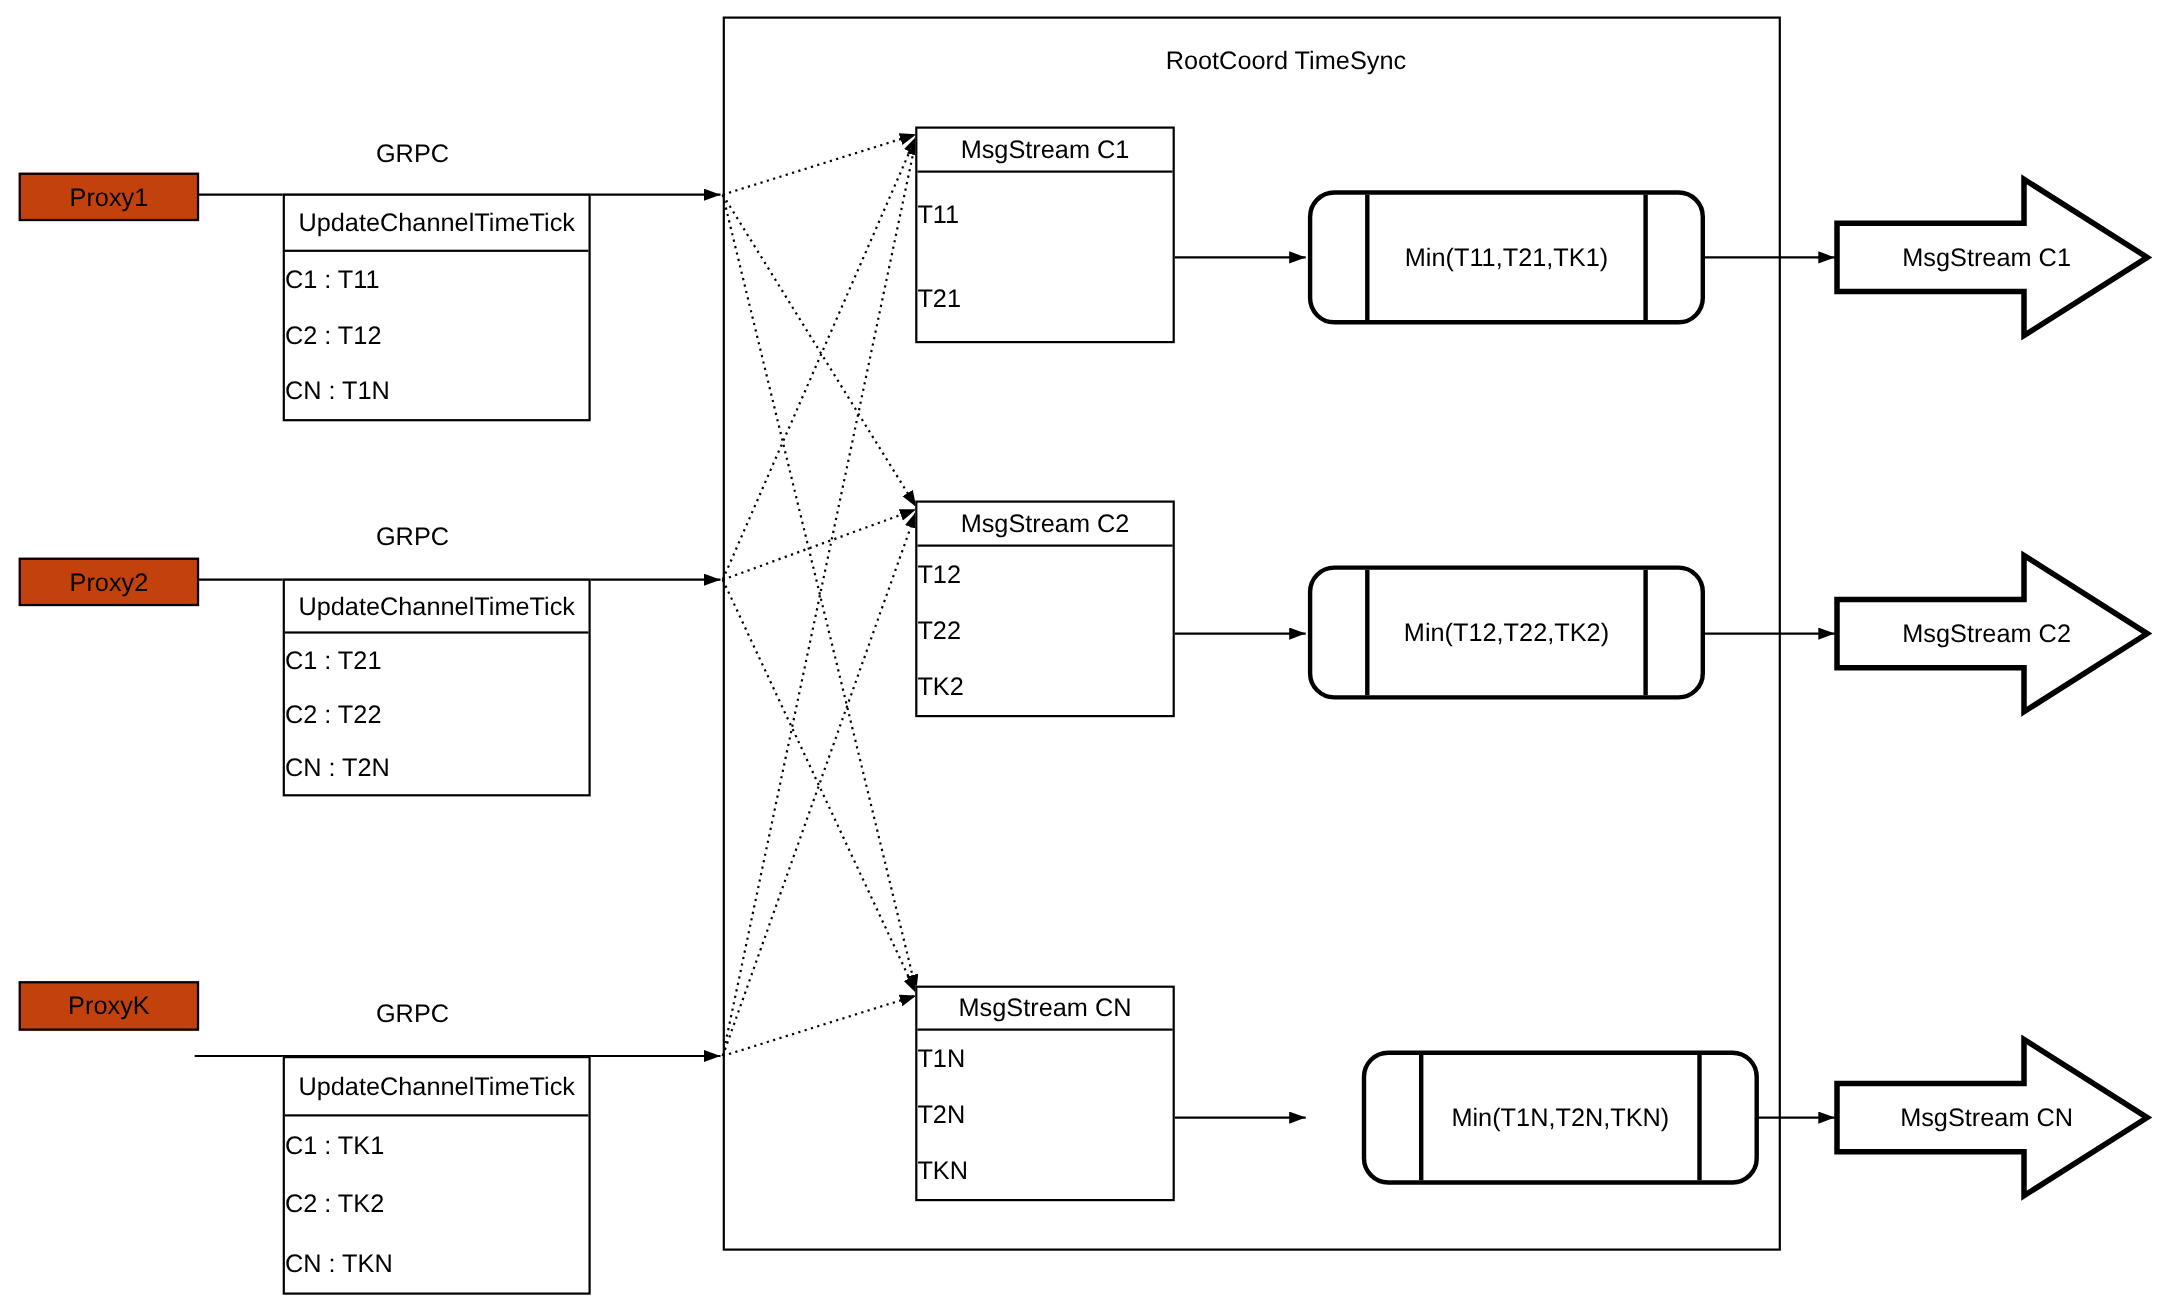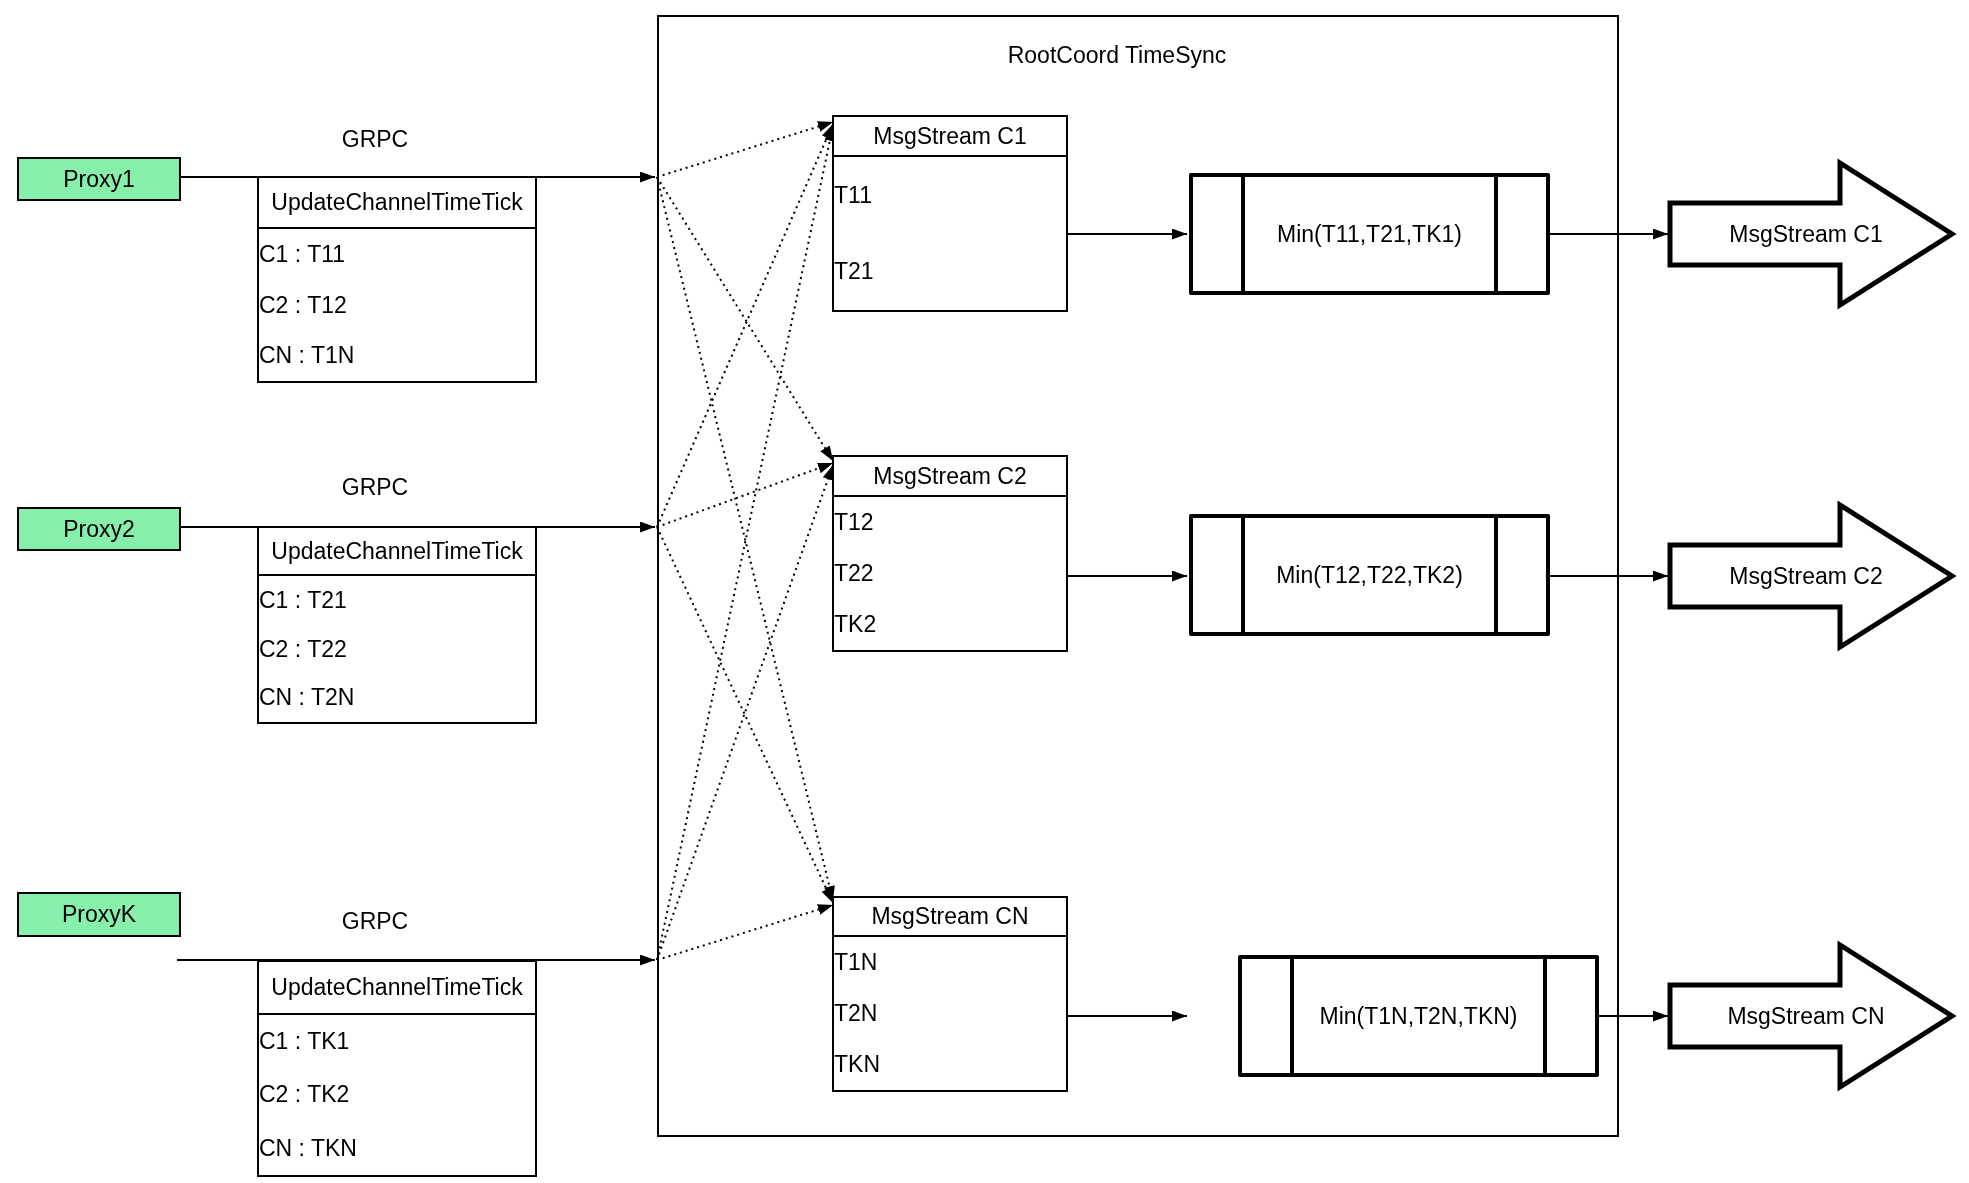--- a/index.html
+++ b/index.html
@@ -8,58 +8,58 @@
     font-family:"Liberation Sans", sans-serif;color:#000;overflow:hidden;
   }
   svg.layer{position:absolute;left:0;top:0;}
   .rootbox{
     position:absolute;border:2px solid #000;background:transparent;
   }
   .rc-title{
     position:absolute;text-align:center;font-size:23px;
   }
   .proxybox{
-    position:absolute;border:2px solid #000;background:#86efac;
+    position:absolute;border:2px solid #000;background:#c2410c;
     display:flex;align-items:center;justify-content:center;font-size:23px;
   }
   .grpc{
     position:absolute;text-align:center;font-size:23px;
   }
   .utable,.mtable{
     position:absolute;border:2px solid #000;background:#fff;
     display:flex;flex-direction:column;box-sizing:border-box;
   }
   .thead{
     border-bottom:2px solid #000;display:flex;align-items:center;justify-content:center;
     font-size:23px;flex:0 0 auto;
   }
   .tbody{display:flex;flex-direction:column;flex:1 1 auto;}
   .trow{flex:1 1 0;display:flex;align-items:center;font-size:23px;}
   .minbox{
-    position:absolute;border:4px solid #000;border-radius:2px;background:#fff;
+    position:absolute;border:4px solid #000;border-radius:24px;background:#fff;
     box-sizing:border-box;
   }
   .min-div-l,.min-div-r{position:absolute;top:0;bottom:0;width:4px;background:#000;}
   .min-div-l{left:48px;}
   .min-div-r{right:48px;}
   .min-label{
     position:absolute;left:52px;right:52px;top:0;bottom:0;
     display:flex;align-items:center;justify-content:center;font-size:23px;white-space:nowrap;
   }
   .bigarrow-label{
     position:absolute;transform:translate(-50%,-50%);font-size:23px;white-space:nowrap;
   }
 </style>
 </head>
 <body>
 
 <div id="canvas">
 
   <div class="rootbox" style="left:657px;top:15px;width:958px;height:1118px;"></div>
-  <div class="rc-title" style="left:638px;top:42px;width:958px;">RootCoord TimeSync</div>
+  <div class="rc-title" style="left:690px;top:42px;width:958px;">RootCoord TimeSync</div>
 
   <svg class="layer" width="1969" height="1183" viewBox="0 0 1969 1183">
     <defs>
       <marker id="ah" markerUnits="userSpaceOnUse" markerWidth="16" markerHeight="12" refX="15" refY="5.5" orient="auto">
         <path d="M0,0 L15,5.5 L0,11 Z" fill="#000"></path>
       </marker>
     </defs>
 
     <line x1="177" y1="177" x2="655" y2="177" stroke="#000" stroke-width="2" marker-end="url(#ah)"></line>
     <line x1="177" y1="527" x2="655" y2="527" stroke="#000" stroke-width="2" marker-end="url(#ah)"></line>

